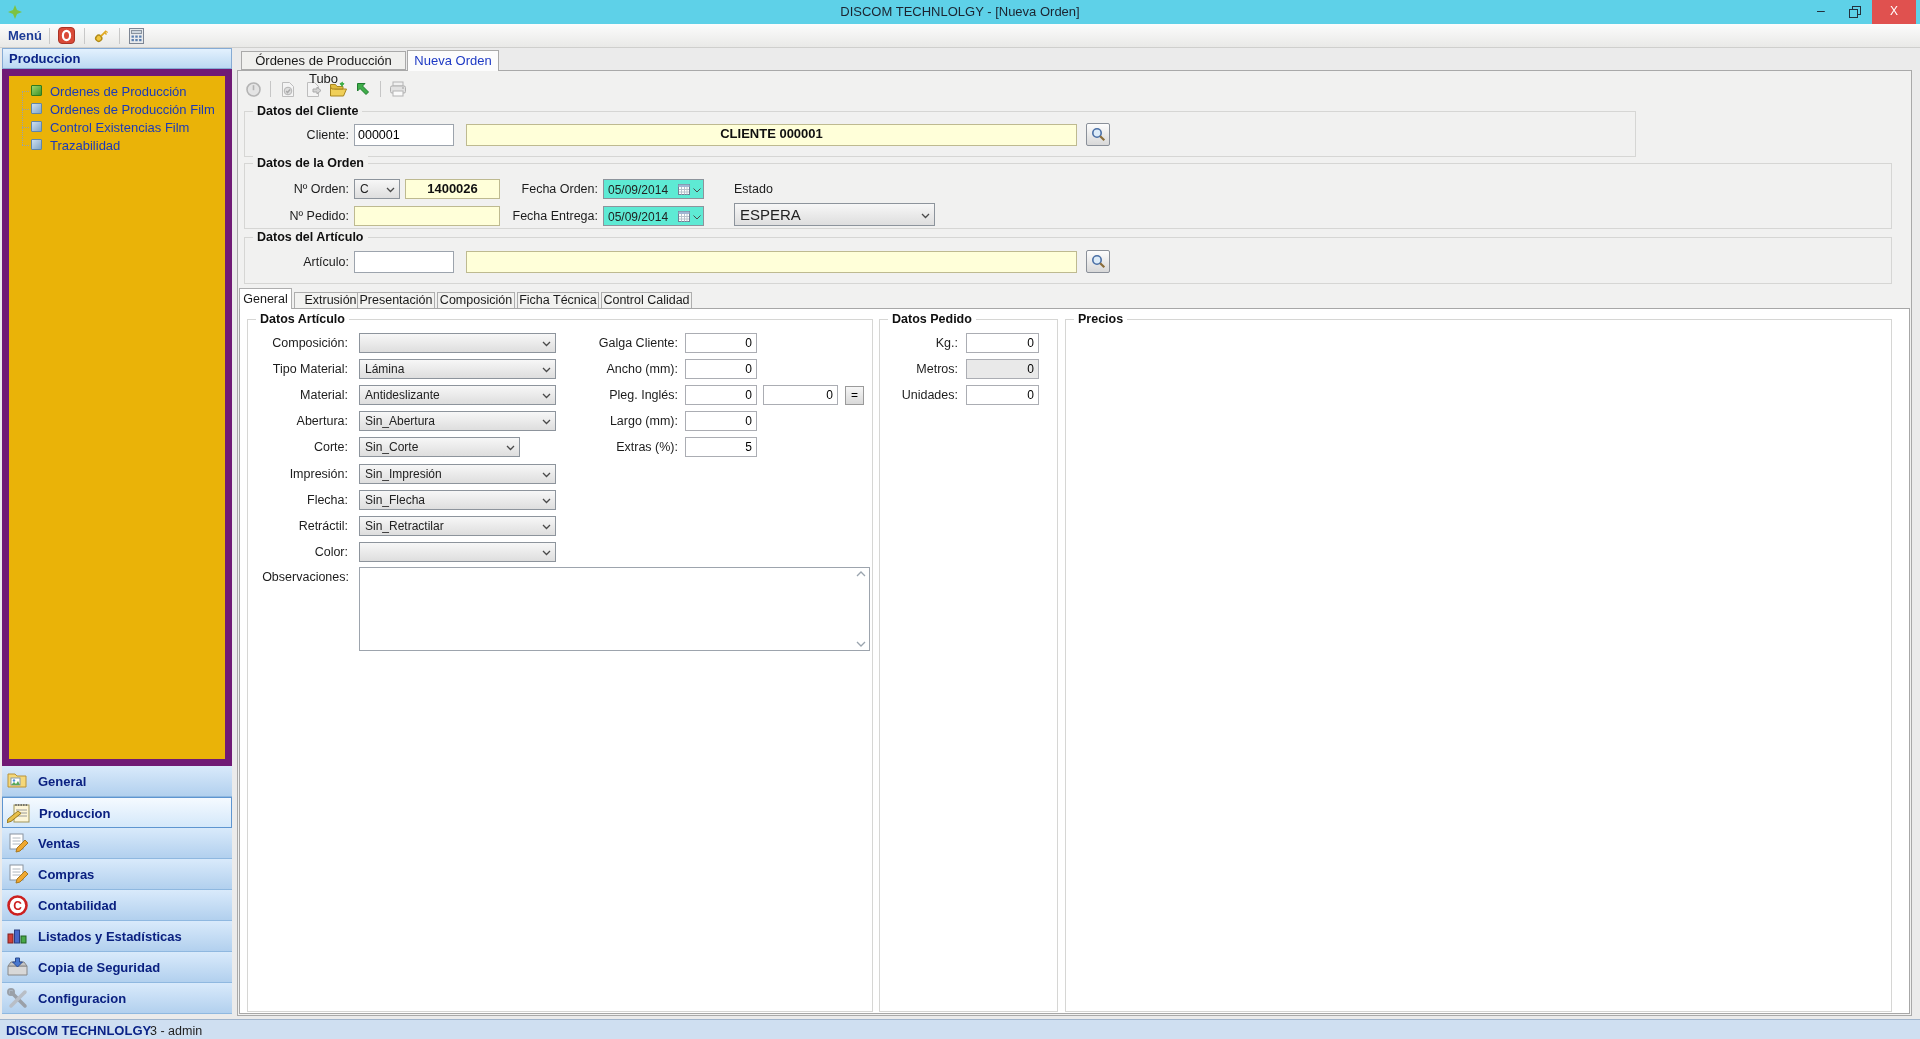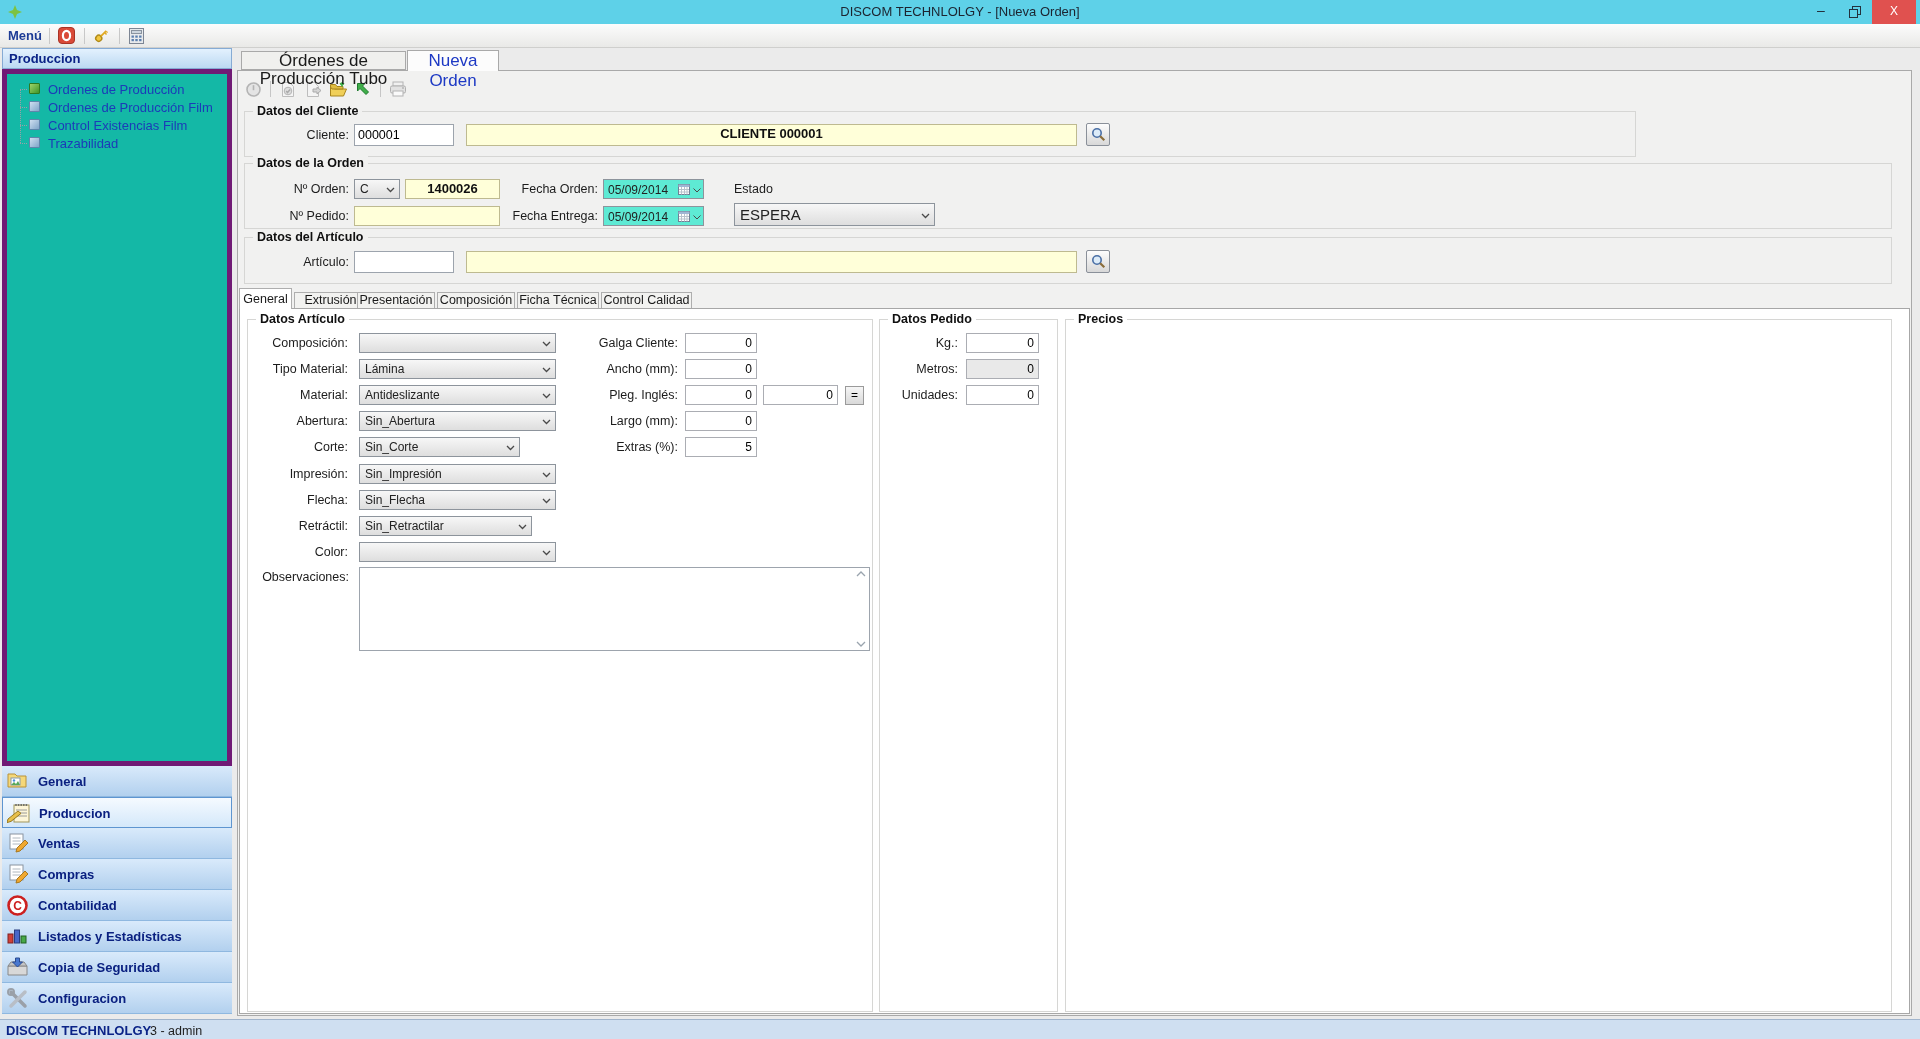--- a/index.html
+++ b/index.html
@@ -20,21 +20,21 @@
              background:linear-gradient(#fcfcfc,#e9e9e7); border-bottom:1px solid #cfcfcd;
              display:flex; align-items:center; padding-left:8px; gap:7px; }
   .menu-label { font-weight:bold; font-size:13px; color:#1e3c96; cursor:pointer; }
   .mb-sep { width:1px; height:16px; background:#c8c8c8; }
   .mb-btn { width:20px; height:20px; display:flex; align-items:center; justify-content:center; cursor:pointer; }
 
   
   .side-header { position:absolute; left:2px; top:48px; width:230px; height:21px;
                  background:linear-gradient(#e3f1fe,#bcd9f2); border:1px solid #86abd4;
                  font-weight:bold; font-size:13px; color:#0b2387; line-height:19px; padding-left:6px; }
-  .tree { position:absolute; left:2px; top:69px; width:230px; height:697px; background:#14b8a6; border:5px solid #701a75;text-align:right; }
+  .tree { position:absolute; left:2px; top:69px; width:230px; height:697px; background:#eab308; border:7px solid #701a75;text-align:right; }
   .tree-vline { position:absolute; left:13px; top:15px; height:54px; width:0; border-left:1px dotted #9aa0a6; }
   .tree-item { position:absolute; left:0; width:228px; height:18px; cursor:pointer; }
   .tree-hline { position:absolute; left:13px; top:9px; width:7px; border-top:1px dotted #9aa0a6; }
   .tree-sq { position:absolute; left:22px; top:3px; width:11px; height:11px; border-radius:1px; }
   .sq-green { background:linear-gradient(135deg,#9ed46a,#3f9428); border:1px solid #2f7a1e; }
   .sq-blue  { background:linear-gradient(135deg,#cfdff0,#7fa5c9); border:1px solid #5f85ab; }
   .tree-lbl { position:absolute; left:41px; top:2px; font-size:13px; color:#1c3bb8; }
 
   .nav { position:absolute; left:2px; top:766px; width:230px; }
   .nav-item { position:relative; height:31px; background:linear-gradient(#d9eafb,#b2d0ee);
@@ -42,21 +42,21 @@
   .nav-item.selected { background:linear-gradient(#f5faff,#d4e8fa); border:1px solid #5e95d0; }
   .nav-icon { position:absolute; left:4px; top:4px; }
   .nav-lbl { position:absolute; left:36px; top:8px; font-weight:bold; font-size:13px; color:#0a2080; }
 
   .statusbar { position:absolute; left:0; top:1019px; width:1920px; height:20px;
                background:#cfdff1; border-top:1px solid #a0b4cc; }
   .status-app { position:absolute; left:6px; top:3px; font-weight:bold; font-size:13px; color:#0b2387; }
   .status-user { position:absolute; left:150px; top:4px; font-size:12.5px; color:#1d1d1d; }
 
   
-  .mtab { position:absolute; text-align:center; font-size:17px; cursor:pointer; z-index:3; }
+  .mtab { position:absolute; text-align:center; font-size:13px; cursor:pointer; z-index:3; }
   .mtab.inactive { left:241px; top:51px; width:165px; height:19px; background:#f0f0ee;
                    border:1px solid #a9a9a9; color:#1a1a1a; line-height:18px; }
   .mtab.active { left:407px; top:50px; width:92px; height:21px; background:#fcfcfc;
                  border:1px solid #a9a9a9; border-bottom:none; color:#1d39c4; line-height:20px; }
 
   
   .main { position:absolute; left:237px; top:70px; width:1675px; height:946px;
           background:#f1f1f0; border:1px solid #a9a9a9; }
   .main-toolbar { position:absolute; left:5px; top:6px; height:24px; display:flex; align-items:center; gap:5px; }
   .tbtn { width:20px; height:20px; display:flex; align-items:center; justify-content:center; cursor:pointer; }
@@ -499,21 +499,21 @@
           </span></div>
 
       <span class="lbl" style="left:5px; top:173px; width:95px;">Flecha:</span>
       <div class="select" style="left:111px; top:170px; width:197px;"><span>Sin_Flecha</span><span class="chev">
             <svg width="9" height="6">
               <path d="M1 1 L4.5 4.5 L8 1" fill="none" stroke="#4a4a4a" stroke-width="1.3"></path>
             </svg>
           </span></div>
 
       <span class="lbl" style="left:5px; top:199px; width:95px;">Retráctil:</span>
-      <div class="select" style="left:111px; top:196px; width:173px;"><span>Sin_Retractilar</span><span class="chev">
+      <div class="select" style="left:111px; top:196px; width:197px;"><span>Sin_Retractilar</span><span class="chev">
             <svg width="9" height="6">
               <path d="M1 1 L4.5 4.5 L8 1" fill="none" stroke="#4a4a4a" stroke-width="1.3"></path>
             </svg>
           </span></div>
 
       <span class="lbl" style="left:5px; top:225px; width:95px;">Color:</span>
       <div class="select" style="left:111px; top:222px; width:197px;"><span></span><span class="chev">
             <svg width="9" height="6">
               <path d="M1 1 L4.5 4.5 L8 1" fill="none" stroke="#4a4a4a" stroke-width="1.3"></path>
             </svg>

